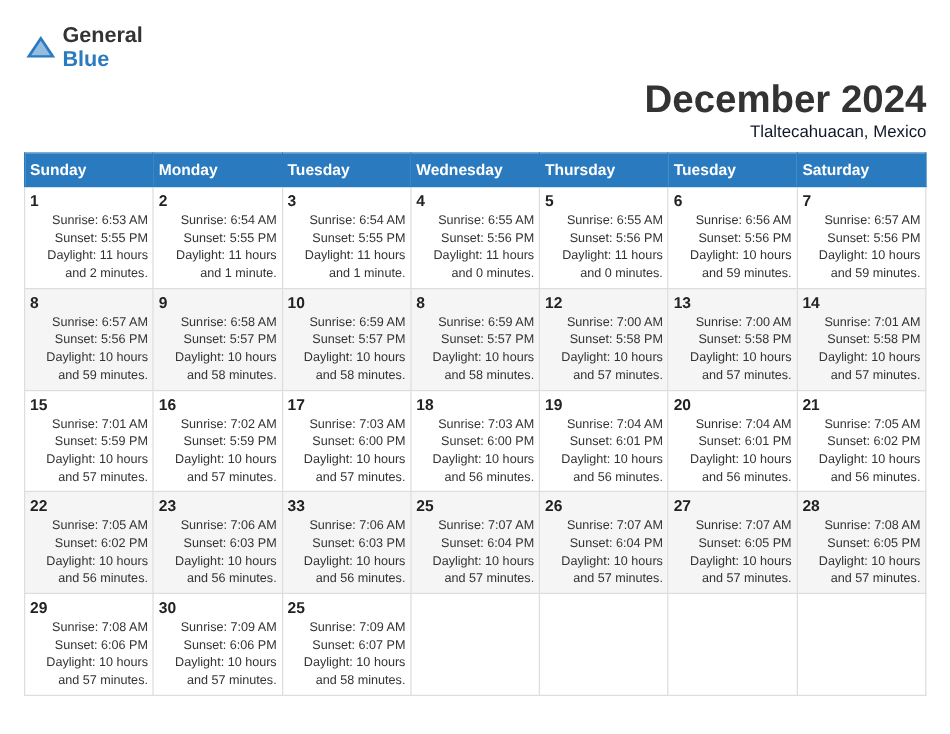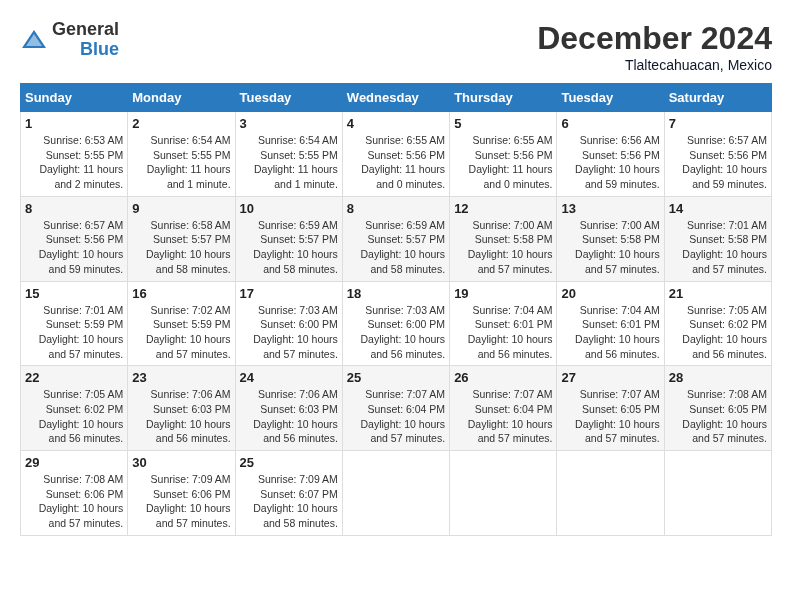--- a/index.html
+++ b/index.html
@@ -17,21 +17,20 @@
       margin-bottom: 10px;
     }
     .logo {
       display: flex;
       align-items: center;
     }
     .logo-text {
       display: flex;
       flex-direction: column;
       line-height: 1.1;
-      text-align: right;
     }
     .logo-general {
       font-size: 18px;
       font-weight: bold;
       color: #333;
     }
     .logo-blue {
       font-size: 18px;
       font-weight: bold;
       color: #2a7abf;
@@ -41,20 +40,21 @@
       height: 28px;
       margin-right: 4px;
     }
     .title-block {
       text-align: right;
     }
     .title-month {
       font-size: 32px;
       font-weight: bold;
       color: #333;
+      margin-top: 44px;
     }
     .title-location {
       font-size: 14px;
       color: #0f172a;
     }
     table {
       width: 100%;
       border-collapse: collapse;
       font-size: 11px;
     }
@@ -233,21 +233,21 @@
       <tr>
         <td>
           <span class="day-num">22</span>
           <div class="day-info">Sunrise: 7:05 AM<br>Sunset: 6:02 PM<br>Daylight: 10 hours and 56 minutes.</div>
         </td>
         <td>
           <span class="day-num">23</span>
           <div class="day-info">Sunrise: 7:06 AM<br>Sunset: 6:03 PM<br>Daylight: 10 hours and 56 minutes.</div>
         </td>
         <td>
-          <span class="day-num">24</span>
+          <span class="day-num">33</span>
           <div class="day-info">Sunrise: 7:06 AM<br>Sunset: 6:03 PM<br>Daylight: 10 hours and 56 minutes.</div>
         </td>
         <td>
           <span class="day-num">25</span>
           <div class="day-info">Sunrise: 7:07 AM<br>Sunset: 6:04 PM<br>Daylight: 10 hours and 57 minutes.</div>
         </td>
         <td>
           <span class="day-num">26</span>
           <div class="day-info">Sunrise: 7:07 AM<br>Sunset: 6:04 PM<br>Daylight: 10 hours and 57 minutes.</div>
         </td>

